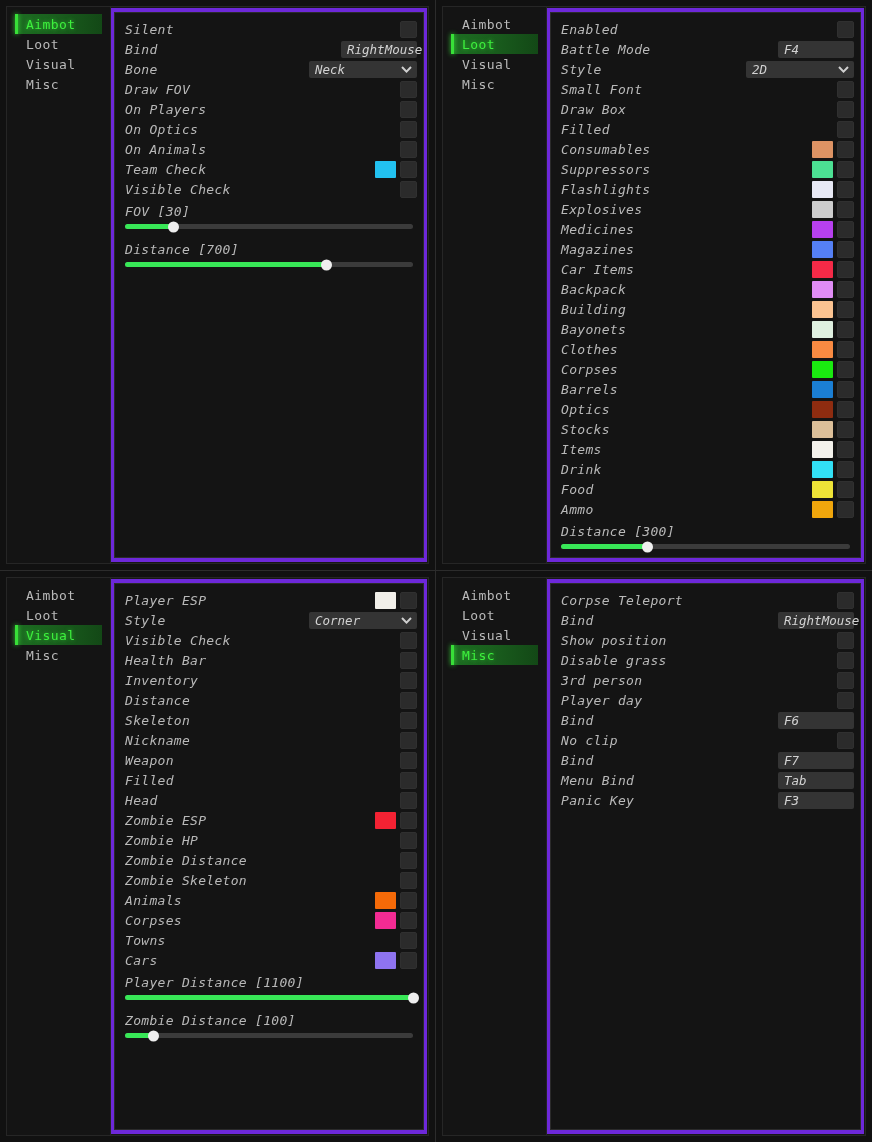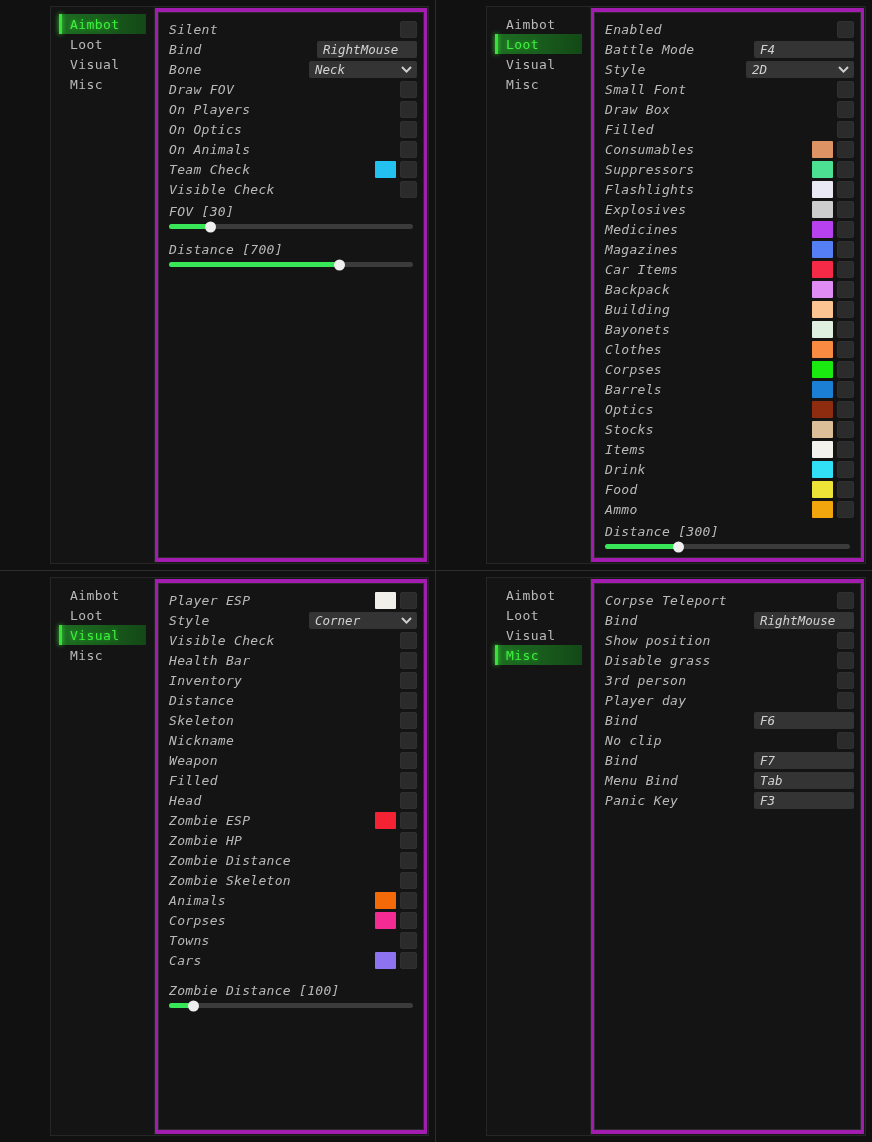--- a/index.html
+++ b/index.html
@@ -22,25 +22,24 @@
     border-right: 1px solid #2c2c2c;
     border-bottom: 1px solid #2c2c2c;
     overflow: hidden;
   }
   .quad.c2 { border-right: none; }
   .quad.r2 { border-bottom: none; }
 
   .menu {
     position: absolute;
     left: 6px; top: 6px; right: 6px; bottom: 6px;
-    background: #a21caf;
+    background: #6d28d9;
     border: 1px solid #262626;
     display: flex;
     box-shadow: inset 0 0 0 1px #171717;
-    margin-left: 44px;
   }
 
   
   .sidebar {
     width: 104px;
     flex: 0 0 104px;
     background: #141414;
     padding-top: 7px;
     border-right: 1px solid #232323;
   }
@@ -108,21 +107,21 @@
     flex: 0 0 17px;
     cursor: pointer;
   }
   .swatch {
     width: 21px; height: 17px;
     border-radius: 1px;
     flex: 0 0 21px;
     cursor: pointer;
   }
   .keybind {
-    width: 100px; height: 17px;
+    width: 76px; height: 17px;
     background: #343434;
     border-radius: 2px;
     color: #d2d2d2;
     font-size: 12.5px;
     display: flex;
     align-items: center;
     padding-left: 6px;
     cursor: pointer;
   }
   .combo {
@@ -615,20 +614,27 @@
               <div class="checkbox"></div>
             </div>
           </div>
           <div class="row">
             <div class="label">Cars</div>
             <div class="ctrls">
               <div class="swatch" style="background: rgb(142, 115, 240);"></div>
               <div class="checkbox"></div>
             </div>
           </div>
+          <div class="sliderblock">
+            <div class="slidertitle">Player Distance [1100]</div>
+            <div class="track">
+              <div class="fill" style="width: 100%;"></div>
+              <div class="knob" style="left: 100%;"></div>
+            </div>
+          </div>
           <div class="spacer"></div>
           <div class="sliderblock">
             <div class="slidertitle">Zombie Distance [100]</div>
             <div class="track">
               <div class="fill" style="width: 10%;"></div>
               <div class="knob" style="left: 10%;"></div>
             </div>
           </div>
           <div class="spacer"></div>
         </div>

